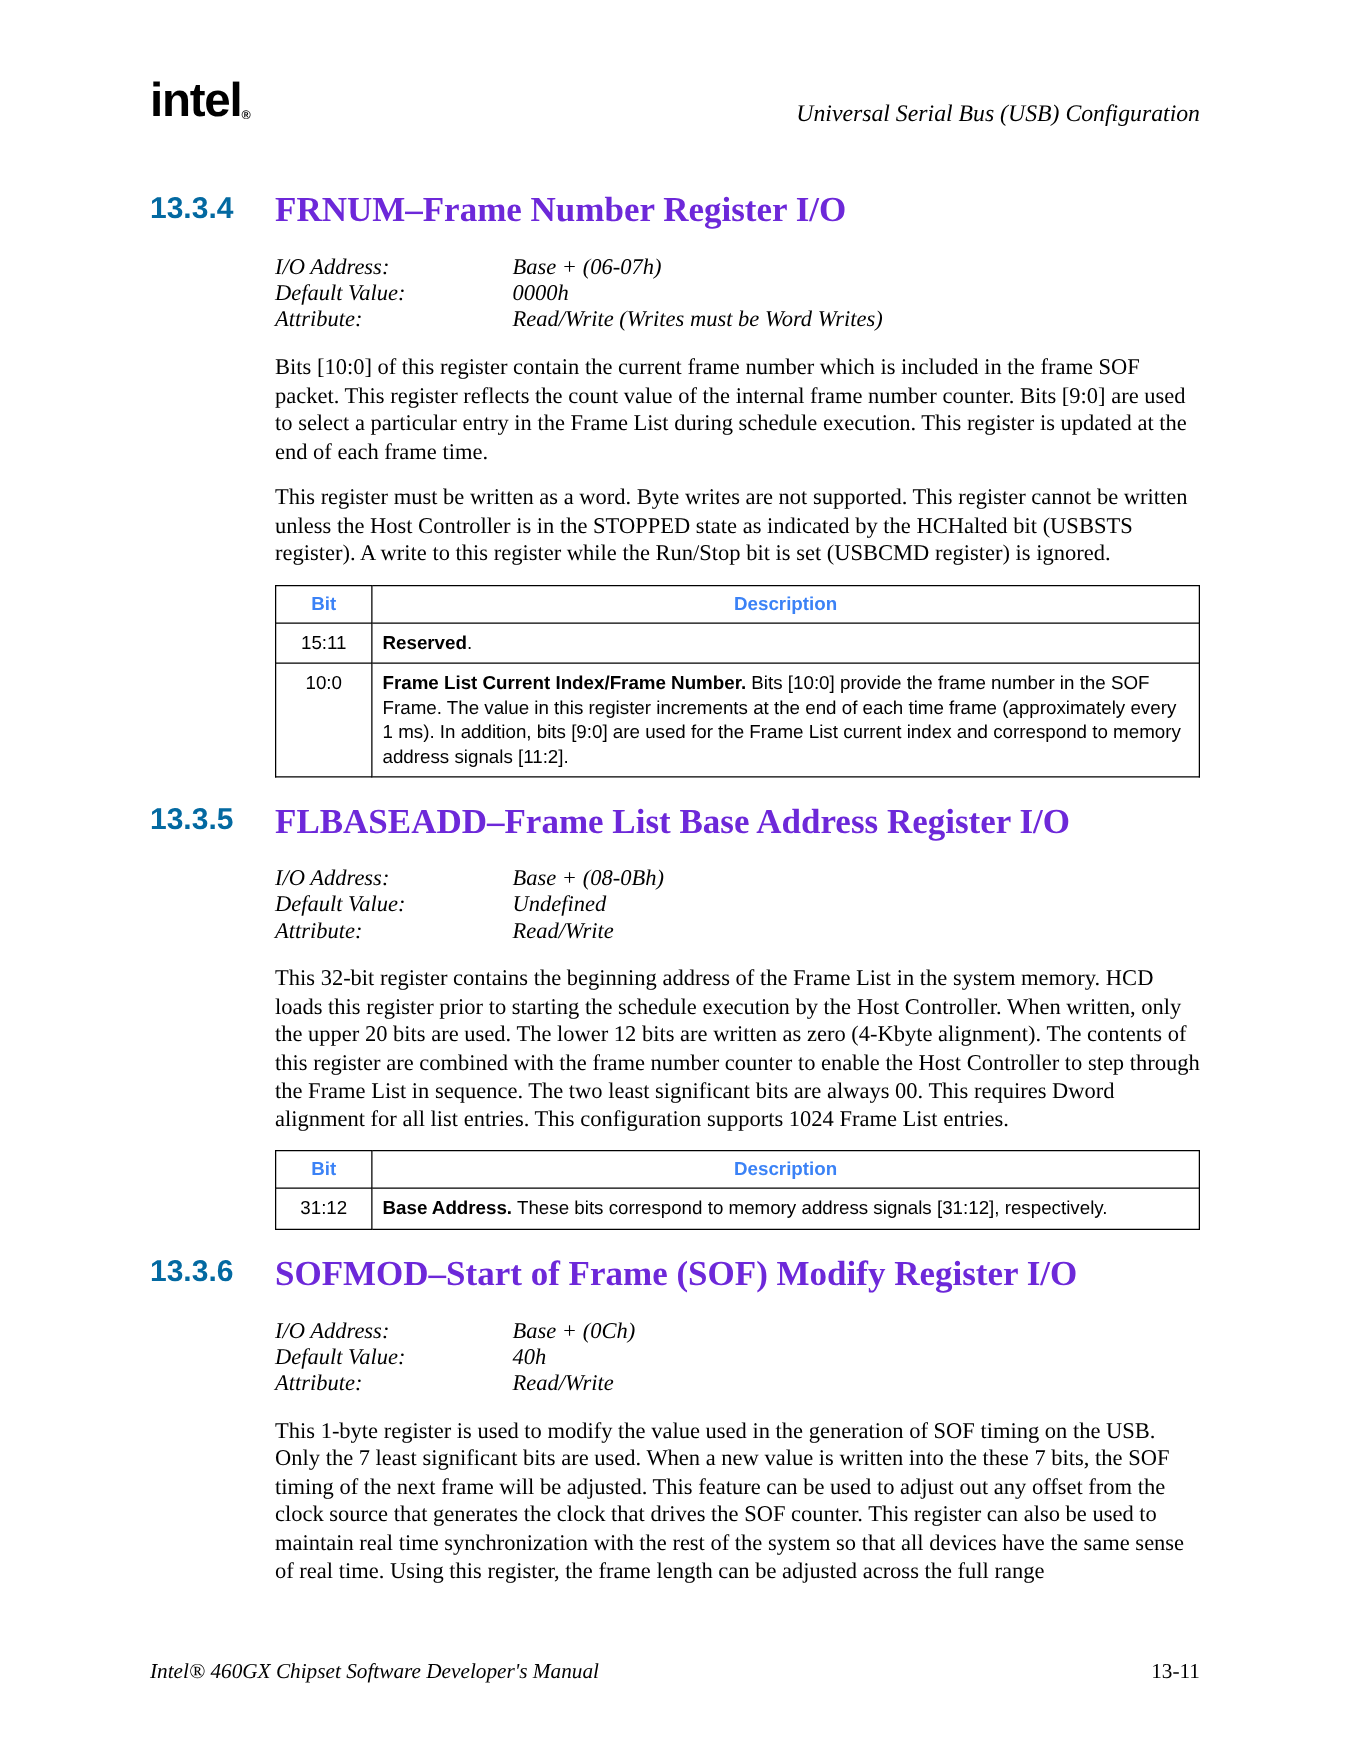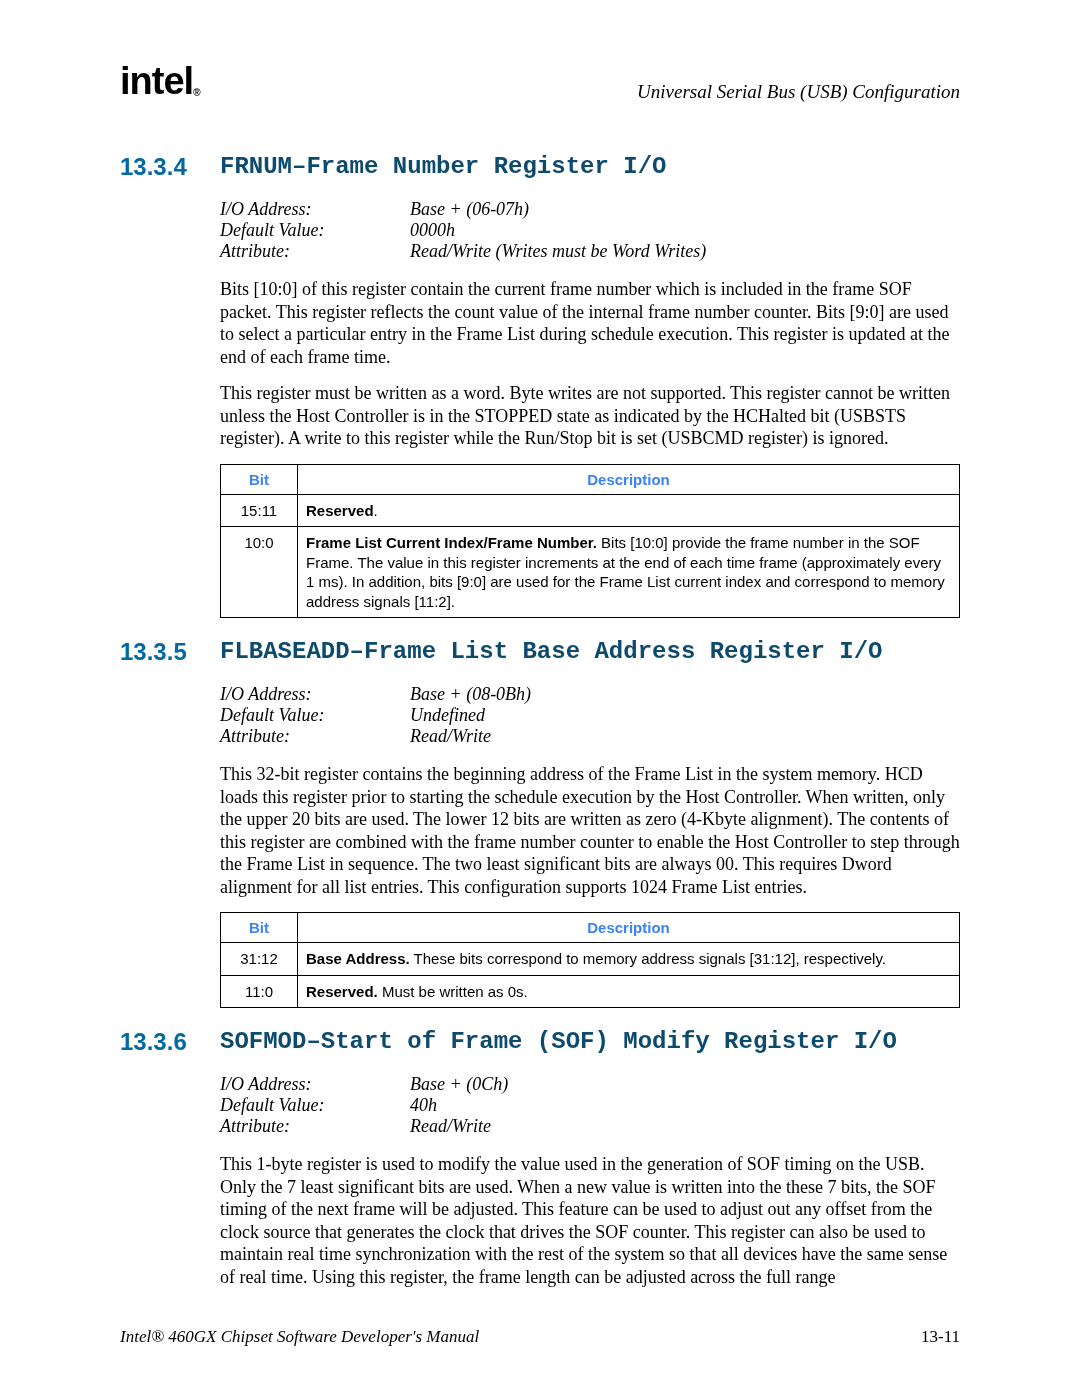--- a/index.html
+++ b/index.html
@@ -42,24 +42,24 @@
     font-size: 19px;
   }
   .section-number {
     width: 100px;
     font-family: Arial, Helvetica, sans-serif;
     font-weight: 700;
     font-size: 24px;
     color: #0369a1;
   }
   .section-heading {
-    font-family: Liberation Mono, monospace;
-    font-weight: 700;
-    font-size: 24px;
-    color: #0c4a6e;
+    font-family: Liberation Serif, serif;
+    font-weight: 700;
+    font-size: 28px;
+    color: #6d28d9;
   }
   .indented {
     margin-left: 100px;
   }
   .attr-table {
     font-size: 18px;
     border-collapse: collapse;
     margin-bottom: 16px;
     font-style: italic;
   }
@@ -188,24 +188,20 @@
   <table class="bit-table">
     <tbody>
         <tr>
       <th class="bit-col">Bit</th>
       <th>Description</th>
     </tr>
     <tr>
       <td class="bit-col">31:12</td>
       <td><span class="bold">Base Address.</span><span> These bits correspond to memory address signals [31:12], respectively.</span></td>
     </tr>
-    <tr>
-      <td class="bit-col">11:0</td>
-      <td><span class="bold">Reserved.</span><span> Must be written as 0s.</span></td>
-    </tr>
   </tbody>
     </table>
 </div>
 
 <div class="section-title-row">
   <div class="section-number">13.3.6</div>
   <div class="section-heading">SOFMOD–Start of Frame (SOF) Modify Register I/O</div>
 </div>
 <div class="indented">
   <table class="attr-table">

